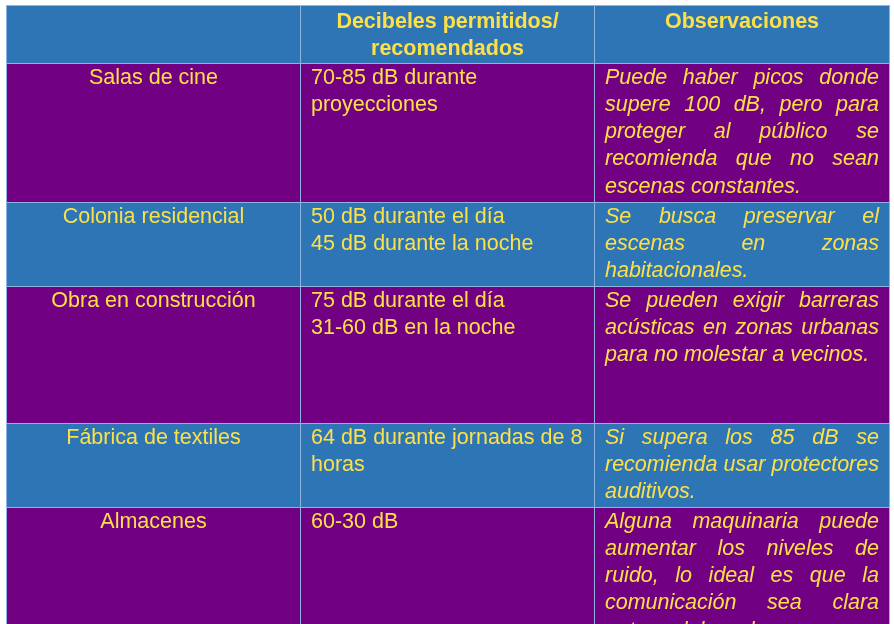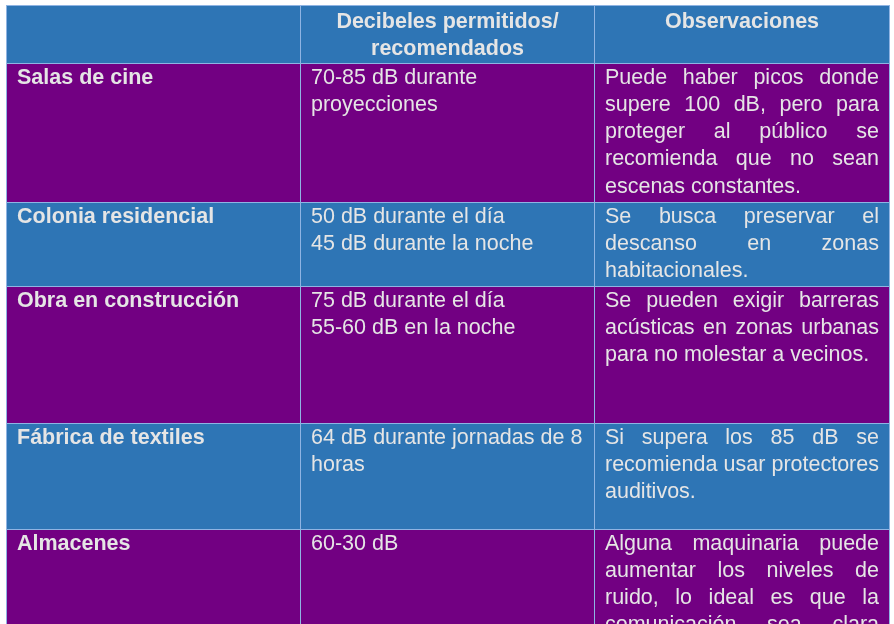--- a/index.html
+++ b/index.html
@@ -5,38 +5,38 @@
   html, body { margin: 0; padding: 0; background: #ffffff; }
   body { width: 894px; height: 624px; position: relative; overflow: hidden;
          font-family: "Liberation Sans", sans-serif; }
   table.noise {
     position: absolute; left: 6px; top: 5px;
     width: 883px; height: 614px;
     border-collapse: collapse; table-layout: fixed;
   }
   table.noise td, table.noise th {
     border: 1px solid #8FB4E3;
-    color: #e5e5e5; vertical-align: top;
+    color: #fde047; vertical-align: top;
     font-size: 21.5px; line-height: 27.3px;
     padding: 0 10px; box-sizing: border-box;
   }
   .c0 { width: 294px; }
   .c1 { width: 294px; }
   .c2 { width: 295px; }
   th { font-weight: bold; text-align: center; padding-top: 2px !important; }
-  td.label { font-weight: bold; }
+  td.label { font-weight: normal; text-align: center; }
   td.value { text-align: left; white-space: pre-line; }
-  td.obs { text-align: justify; text-align-last: left; padding-left: 10px; padding-right: 8px; }
+  td.obs { text-align: justify; text-align-last: left; padding-left: 10px; padding-right: 8px; font-style: italic; }
   tr.blue > * { background: #2E75B5; }
   tr.purple > * { background: #720082; }
   tr.h0 { height: 56px; }
   tr.h1 { height: 139px; }
   tr.h2 { height: 84px; }
   tr.h3 { height: 137px; }
-  tr.h4 { height: 106px; }
+  tr.h4 { height: 84px; }
   tr.h5 { height: 162px; }
   td, th { padding-top: 1px; }
 </style>
 </head>
 <body>
 
 <table class="noise">
   <colgroup>
     <col class="c0">
       <col class="c1">
@@ -50,26 +50,26 @@
   </tr>
   <tr class="purple h1">
     <td class="label">Salas de cine</td>
     <td class="value">70-85 dB durante proyecciones</td>
     <td class="obs">Puede haber picos donde supere 100 dB, pero para proteger al público se recomienda que no sean escenas constantes.</td>
   </tr>
   <tr class="blue h2">
     <td class="label">Colonia residencial</td>
     <td class="value">50 dB durante el día
 45 dB durante la noche</td>
-    <td class="obs">Se busca preservar el descanso en zonas habitacionales.</td>
+    <td class="obs">Se busca preservar el escenas en zonas habitacionales.</td>
   </tr>
   <tr class="purple h3">
     <td class="label">Obra en construcción</td>
     <td class="value">75 dB durante el día
-55-60 dB en la noche</td>
+31-60 dB en la noche</td>
     <td class="obs">Se pueden exigir barreras acústicas en zonas urbanas para no molestar a vecinos.</td>
   </tr>
   <tr class="blue h4">
     <td class="label">Fábrica de textiles</td>
     <td class="value">64 dB durante jornadas de 8 horas</td>
     <td class="obs">Si supera los 85 dB se recomienda usar protectores auditivos.</td>
   </tr>
   <tr class="purple h5">
     <td class="label">Almacenes</td>
     <td class="value">60-30 dB</td>

